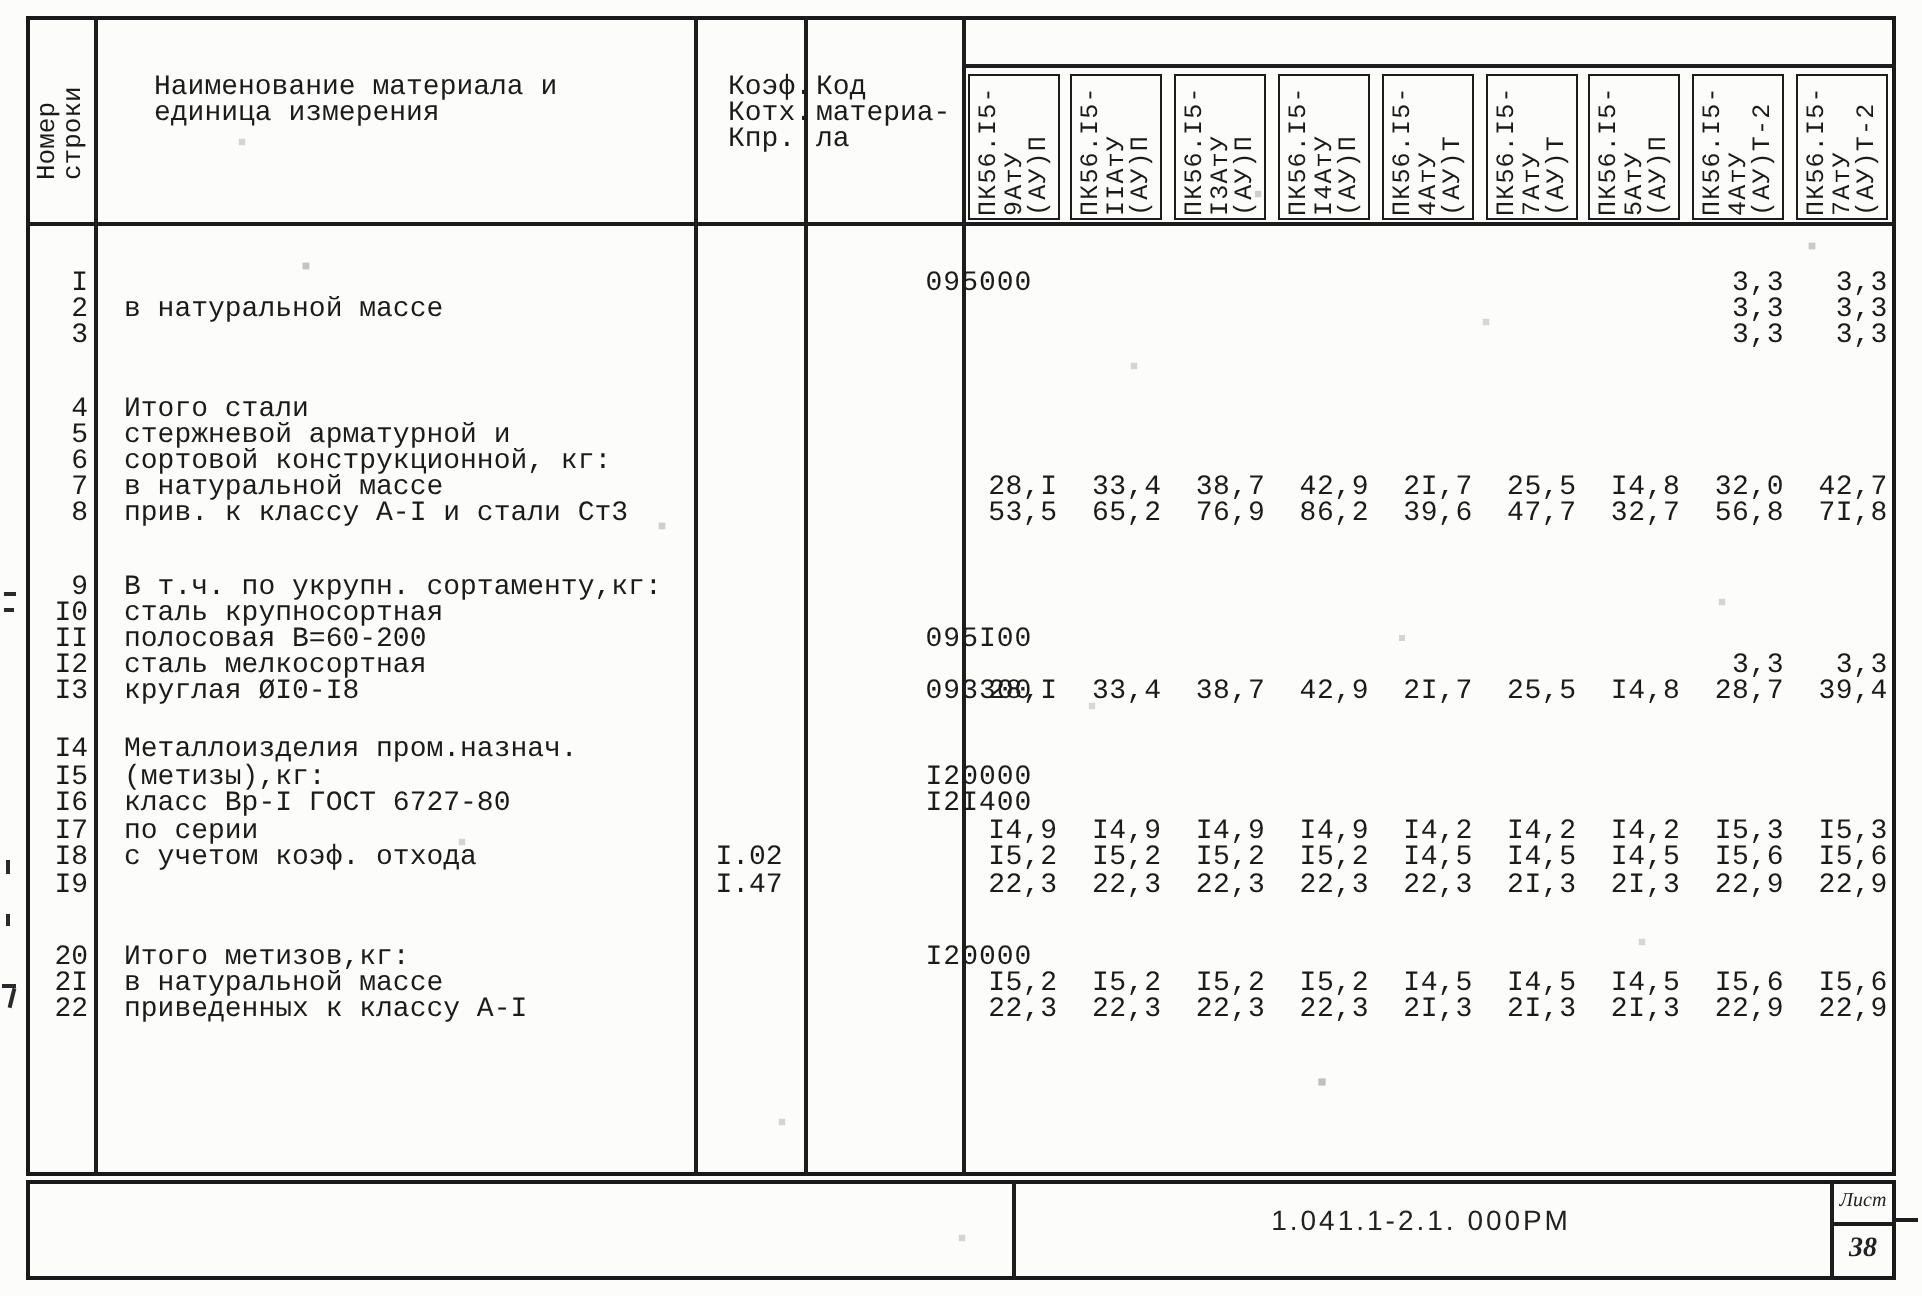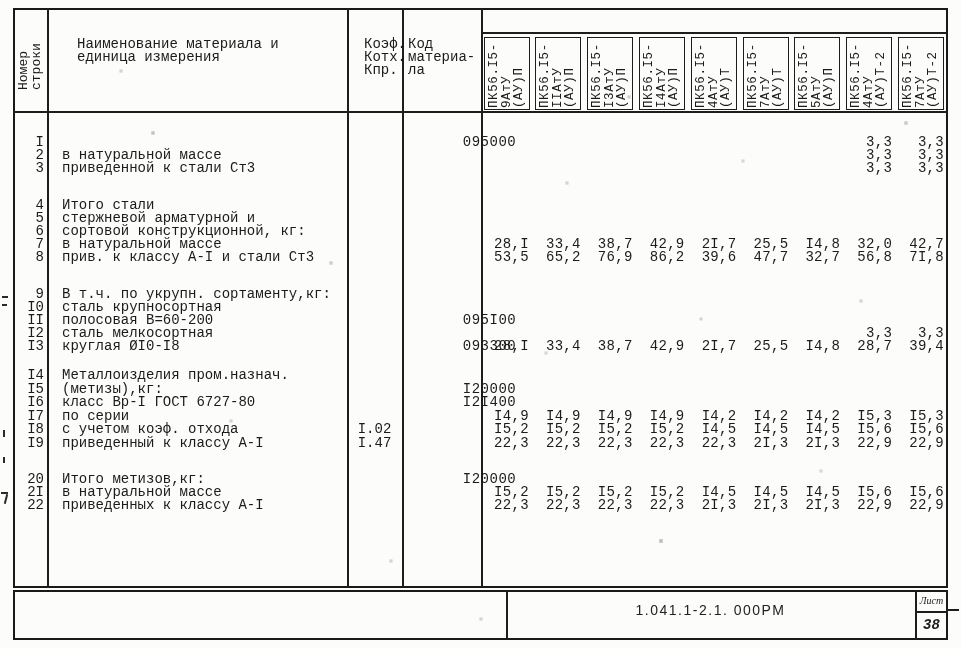--- a/index.html
+++ b/index.html
@@ -58,21 +58,21 @@
     text-align:center;font-family:"Liberation Sans",sans-serif;
     font-size:14px;letter-spacing:1.5px;color:#222;
   }
   .sheet-label{
     position:absolute;left:915px;top:592px;width:33px;height:19px;
     text-align:center;font-family:Liberation Serif, serif;
     font-style:italic;font-size:10px;line-height:18px;color:#222;
   }
   .sheet-number{
     position:absolute;left:915px;top:613px;width:33px;height:25px;
-    text-align:center;font-family:Liberation Mono, monospace;
+    text-align:center;font-family:Liberation Serif, serif;
     font-style:italic;font-weight:bold;font-size:14px;line-height:24px;color:#222;
   }
   .tick{position:absolute;left:946px;top:609px;width:13px;height:2px;background:#1d1d1d;}
   
   .mark{position:absolute;background:#2a2a2a;}
   .speckles{
     position:absolute;left:0;top:0;width:2px;height:2px;background:transparent;
     box-shadow:
       152px 132px 0 .7px rgba(50,50,50,.28),
       628px 96px 0 .6px rgba(50,50,50,.22),
@@ -224,21 +224,20 @@
           <span></span>
           <span></span>
           <span></span>
           <span></span>
           <span>3,3</span>
           <span>3,3</span>
         </div>
       </div>
       <div class="line" style="top: 162px;">
         <div class="c-num">3</div>
-        <div class="c-name">приведенной к стали Ст3</div>
         <div class="c-koef"></div>
         <div class="c-code"></div>
         <div class="vals">
           <span></span>
           <span></span>
           <span></span>
           <span></span>
           <span></span>
           <span></span>
           <span></span>
@@ -496,21 +495,20 @@
           <span>I5,2</span>
           <span>I4,5</span>
           <span>I4,5</span>
           <span>I4,5</span>
           <span>I5,6</span>
           <span>I5,6</span>
         </div>
       </div>
       <div class="line" style="top: 437px;">
         <div class="c-num">I9</div>
-        <div class="c-name">приведенный к классу А-I</div>
         <div class="c-koef">I.47</div>
         <div class="c-code"></div>
         <div class="vals">
           <span>22,3</span>
           <span>22,3</span>
           <span>22,3</span>
           <span>22,3</span>
           <span>22,3</span>
           <span>2I,3</span>
           <span>2I,3</span>

